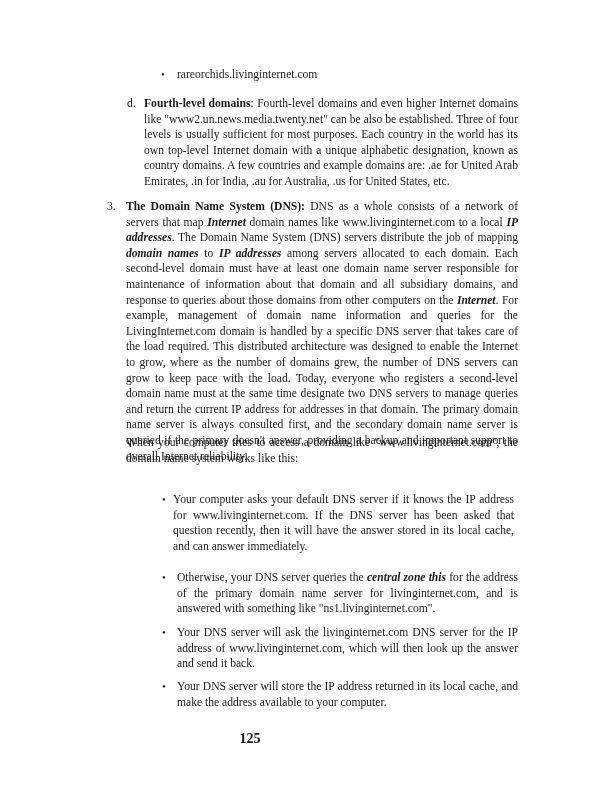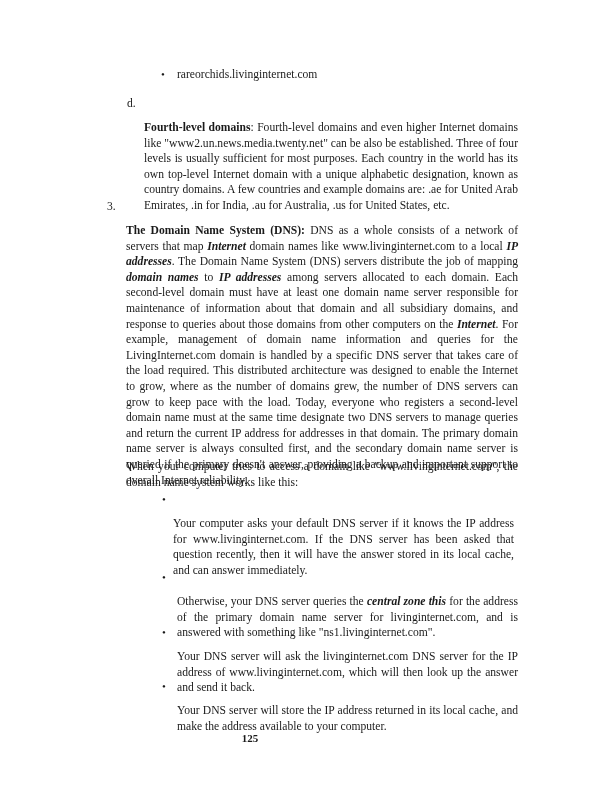--- a/index.html
+++ b/index.html
@@ -1,23 +1,23 @@
 <!DOCTYPE html>
 <html><head>
   <meta charset="utf-8">
   <style>
     html, body { margin: 0; padding: 0; background: #ffffff; }
     body { width: 612px; height: 792px; position: relative; overflow: hidden;
       font-family: "Liberation Serif", "DejaVu Serif", serif; color: #1a1a1a; font-size: 11.6px; line-height: 15.6px; }
     .abs { position: absolute; }
-    .just { text-align: justify; margin-top: 24px; }
+    .just { text-align: justify; }
     .bullet-dot { position: absolute; font-size: 11px; }
     b { font-weight: bold; }
     i { font-style: italic; font-weight: bold; }
-    .pagenum { position: absolute; left: 0; width: 500px; top: 731px; text-align: center; font-weight: bold; font-size: 11px; }
+    .pagenum { position: absolute; left: 0; width: 500px; top: 731px; text-align: center; font-weight: bold; font-size: 14px; }
   </style>
 </head>
 <body>
 
 <div>
   <span class="bullet-dot" style="left:161px; top:67px;">•</span>
   <span class="abs" style="left:177px; top:67px;text-align:center;">rareorchids.livinginternet.com</span>
 </div>
 
 <div>

